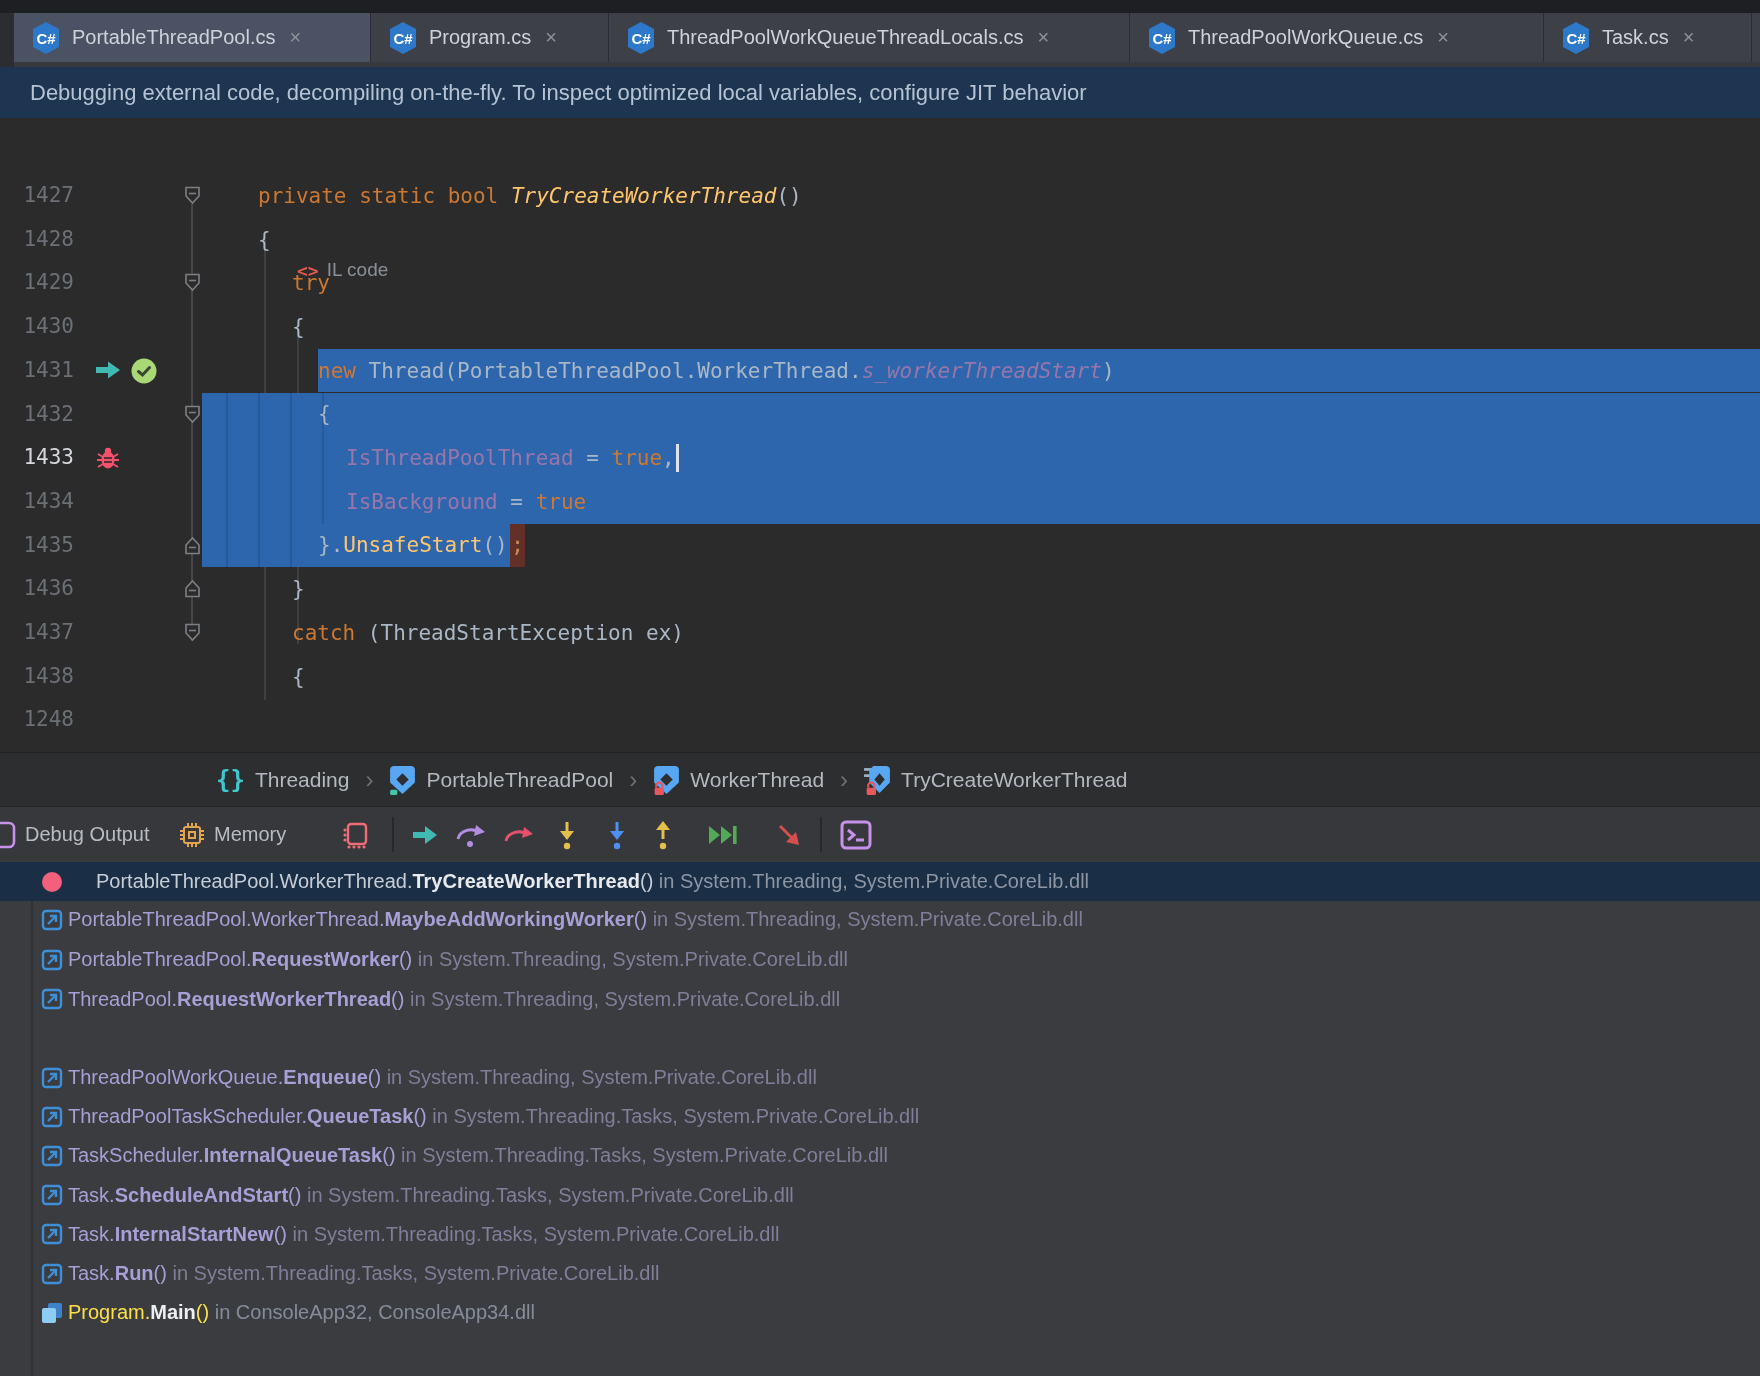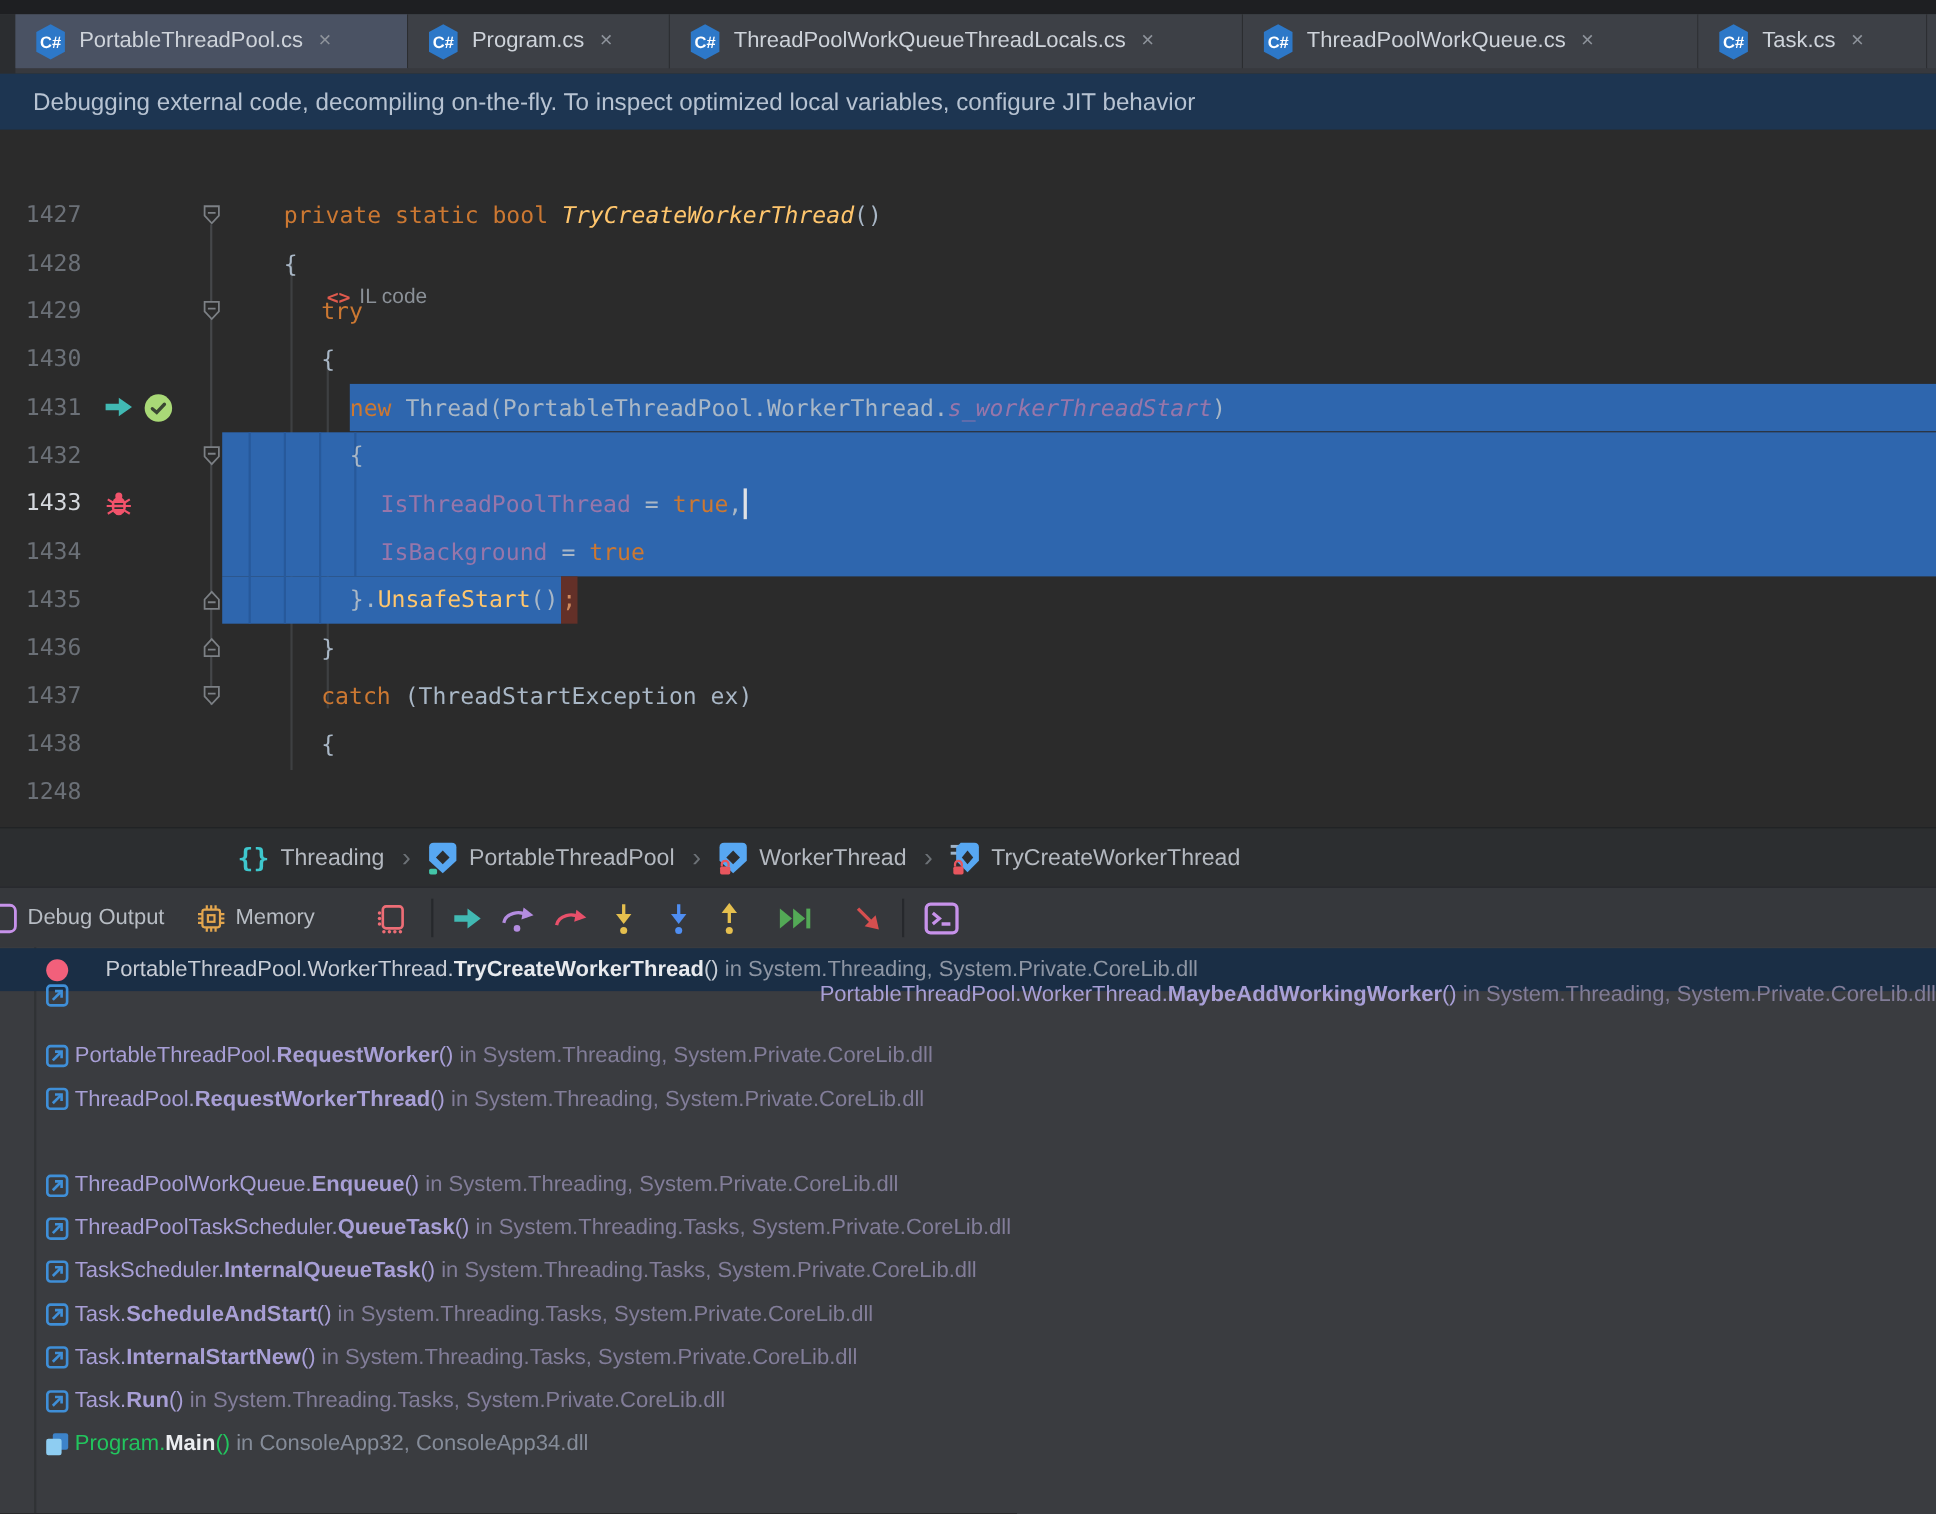--- a/index.html
+++ b/index.html
@@ -57,21 +57,21 @@
   .dbtn{justify-content:center;}
   
   #frames{position:absolute;left:0;top:861px;width:1760px;height:515px;background:#3a3c40;}
   #frames .vline{position:absolute;left:31px;top:0;width:2px;height:515px;background:#303235;}
   .frow{position:absolute;left:0;width:1760px;height:39.2px;display:flex;align-items:center;}
   .frow.sel{background:#1a2e45;}
   .frow .ic{position:absolute;left:40px;width:24px;height:24px;display:flex;align-items:center;justify-content:center;}
   .frow .txt{margin-left:68px;font-size:20px;white-space:nowrap;}
   .f-pre{color:#a89fd6;} .f-m{color:#a89fd6;font-weight:bold;} .f-loc{color:#827d99;}
   .frow.sel .f-pre{color:#c8cdd6;} .frow.sel .f-m{color:#e8eaee;} .frow.sel .f-loc{color:#8e96a4;}
-  .frow.user .f-pre{color:#22c55e;text-align:right;} .frow.user .f-m{color:#eceef1;} .frow.user .f-loc{color:#858c99;}
+  .frow.user .f-pre{color:#fde047;text-align:right;} .frow.user .f-m{color:#eceef1;} .frow.user .f-loc{color:#858c99;}
 </style>
 </head>
 <body>
 
 <div id="app">
   <div id="topstrip"></div>
   <div id="tabbar">
       <div class="pad"></div>
       <div class="tab active" style="width: 324px;">
         <span style="display: flex; align-items: center;">
@@ -398,21 +398,21 @@
   <div id="frames">
       <div class="vline"></div>
       <div class="frow sel" style="top: 1px; padding-left: 28px;">
         <span class="ic" style="display: flex; align-items: center;">
           <svg width="22" height="22" viewBox="0 0 22 22">
             <circle cx="11" cy="11" r="10" fill="#f2607b"></circle>
           </svg>
         </span>
         <div class="txt"><span class="f-pre">PortableThreadPool.WorkerThread.</span><span class="f-m">TryCreateWorkerThread</span><span class="f-pre">()</span><span class="f-loc"> in System.Threading, System.Private.CoreLib.dll</span></div>
       </div>
-      <div class="frow" style="top: 24px; justify-content: flex-end;">
+      <div class="frow" style="top: 39px;">
         <span class="ic" style="display: flex; align-items: center;">
           <svg width="22" height="22" viewBox="0 0 22 22">
             <rect x="2" y="2" width="18" height="18" rx="3" fill="none" stroke="#3f8fd8" stroke-width="2.4"></rect>
             <line x1="7" y1="15" x2="14" y2="8" stroke="#3f8fd8" stroke-width="2.4"></line>
             <path d="M9 7 H15 V13" stroke="#3f8fd8" stroke-width="2.4" fill="none"></path>
           </svg>
         </span>
         <div class="txt"><span class="f-pre">PortableThreadPool.WorkerThread.</span><span class="f-m">MaybeAddWorkingWorker</span><span class="f-pre">()</span><span class="f-loc"> in System.Threading, System.Private.CoreLib.dll</span></div>
       </div>
       <div class="frow" style="top: 79.4px;">

